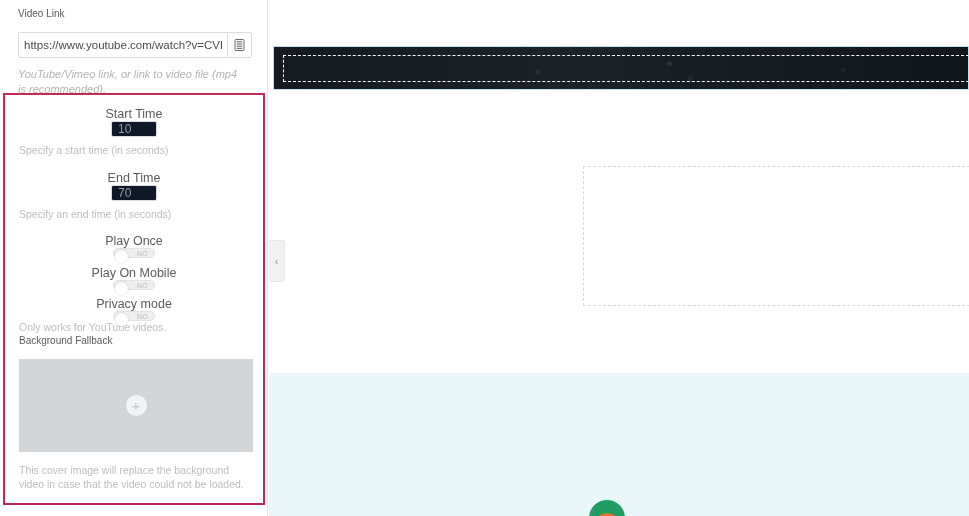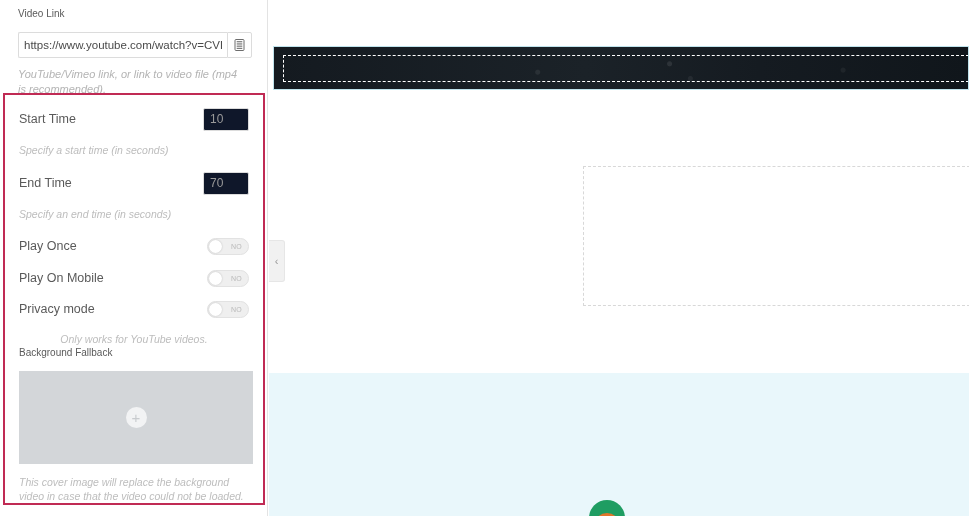--- a/index.html
+++ b/index.html
@@ -64,36 +64,37 @@
     left: 3px; top: 93px;
     width: 262px; height: 412px;
     border: 2px solid #c02a54;
     background: #ffffff;
   }
   .hl-content { position: relative; width: 100%; height: 100%; padding: 12px 14px 0 14px; }
 
   .row {
     display: flex; align-items: center; justify-content: space-between;
     height: 24px;
+    flex-direction: column;
   }
   .row-label { font-size: 12.5px; color: #5a5a5a; }
 
   .num-input {
     width: 46px; height: 23px;
     border: 1px solid #dcdcdc;
     border-radius: 2px;
     background: #0f172a;
     font-size: 12px;
     color: #9a9a9a;
     padding: 0 6px;
     font-family: "Liberation Sans", sans-serif;
     outline: none;
   }
 
-  .hint { font-size: 10.5px; color: #bdbdbd; font-style: italic; }
+  .hint { font-size: 10.5px; color: #bdbdbd; }
 
   
   .toggle {
     position: relative;
     width: 42px; height: 17px;
     border-radius: 9px;
     background: #efefef;
     border: 1px solid #e2e2e2;
     cursor: pointer;
     display: flex; align-items: center;
@@ -254,21 +255,21 @@
         </div>
 
         <div class="row" style="margin-top:7px;text-align:right;">
           <span class="row-label">Privacy mode</span>
           <div class="toggle">
             <span class="knob"></span>
             <span class="tgl-text">NO</span>
           </div>
         </div>
 
-        <div class="hint" style="margin-top:12px;text-align:center;">Only works for YouTube videos.</div>
+        <div class="hint" style="">Only works for YouTube videos.</div>
 
         <div class="field-label" style="margin-top:0;">Background Fallback</div>
 
         <div class="dropzone" style="margin-top:10px;">
           <span class="plus-circle">+</span>
         </div>
 
         <div class="hint" style="margin-top:11px; width:232px; line-height:14px;">This cover image will replace the background video in case that the video could not be loaded.</div>
       </div>
     </div>

